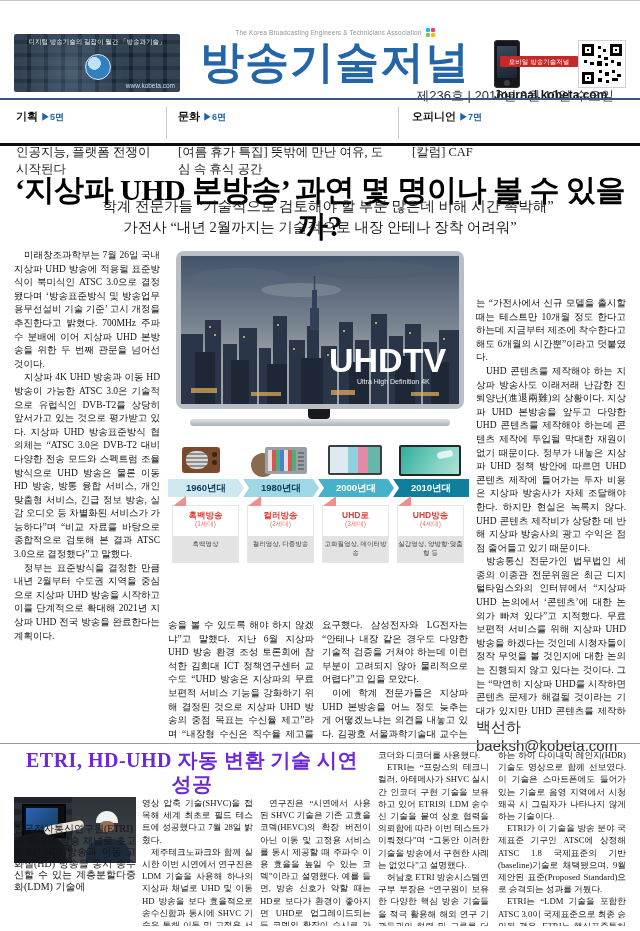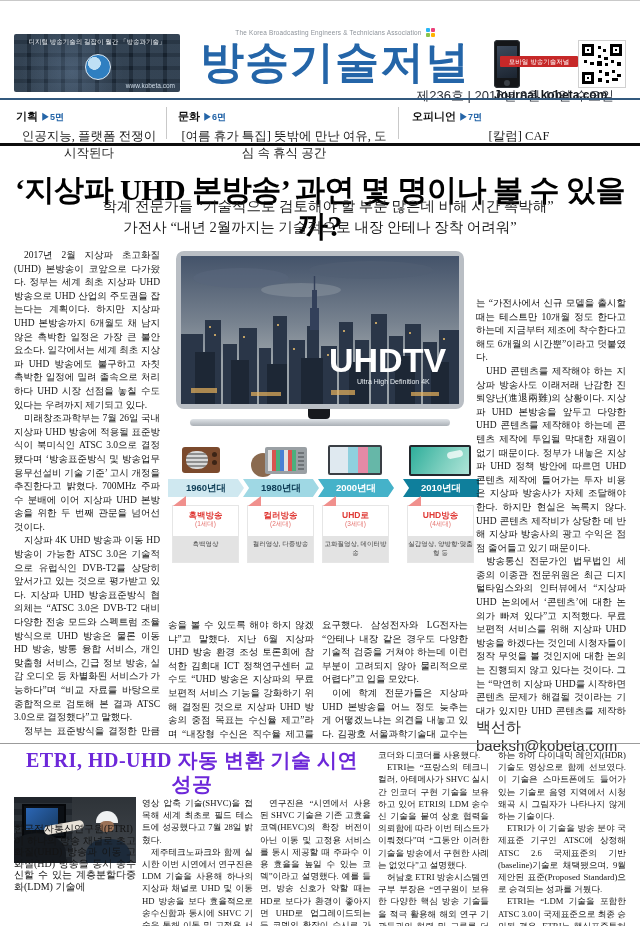--- a/index.html
+++ b/index.html
@@ -43,21 +43,21 @@
   .qr{position:absolute;right:0;top:4px;width:46px;height:46px;background:#fff;border:1px solid #d0d0d0;}
   .issue{position:absolute;right:26px;top:86px;font-size:13px;color:#2a2f38;font-family:"Liberation Sans",sans-serif;}
 
   .rule-header{position:absolute;left:0;right:0;top:97px;height:2px;background:#33597e;}
 
   
   .nav{position:absolute;left:0;right:0;top:102px;height:39px;font-family:"Liberation Sans",sans-serif;}
   .nav-cell{position:absolute;top:3px;}
   .nav-sec{font-size:11px;font-weight:bold;color:#111;}
   .nav-page{font-size:9px;font-weight:bold;color:#2465a8;margin-left:3px;}
-  .nav-teaser{margin-top:4px;font-size:12.5px;color:#1b1b1b;font-family:"Liberation Serif",serif;text-align:center;}
+  .nav-teaser{margin-top:20px;font-size:12.5px;color:#1b1b1b;font-family:"Liberation Serif",serif;}
   .nav-div{position:absolute;top:4px;height:32px;width:1px;background:#c9c9c9;}
   .rule-nav{position:absolute;left:0;right:0;top:142px;height:3px;background:#0d0d0d;}
 
   
   .lead-h1{position:absolute;left:0;right:0;top:151px;text-align:center;font-size:30px;line-height:36px;
     font-weight:bold;color:#000;letter-spacing:-.5px;}
   .lead-sub{position:absolute;left:0;right:0;text-align:center;font-size:14.5px;color:#1c1c1c;}
   .lead-sub1{top:196px;padding-left:16px;} .lead-sub2{top:217px;}
 
   
@@ -217,21 +217,20 @@
       <div class="nav-teaser">[칼럼] CAF</div>
     </div>
   </div>
   <div class="rule-nav"></div>
 
   <h1 class="lead-h1">‘지상파 UHD 본방송’ 과연 몇 명이나 볼 수 있을까?</h1>
   <div class="lead-sub lead-sub1">학계 전문가들 “기술적으로 검토해야 할 부분 많은데 비해 시간 촉박해”</div>
   <div class="lead-sub lead-sub2">가전사 “내년 2월까지는 기술적으로 내장 안테나 장착 어려워”</div>
 
   <div class="col" id="c1">
-    <p>2017년 2월 지상파 초고화질(UHD) 본방송이 코앞으로 다가왔다. 정부는 세계 최초 지상파 UHD 방송으로 UHD 산업의 주도권을 잡는다는 계획이다. 하지만 지상파 UHD 본방송까지 6개월도 채 남지 않은 촉박한 일정은 가장 큰 불안 요소다. 일각에서는 세계 최초 지상파 UHD 방송에도 불구하고 자칫 촉박한 일정에 밀려 졸속으로 처리하다 UHD 시장 선점을 놓칠 수도 있다는 우려까지 제기되고 있다.</p>
     <p>미래창조과학부는 7월 26일 국내 지상파 UHD 방송에 적용될 표준방식이 북미식인 ATSC 3.0으로 결정됐다며 ‘방송표준방식 및 방송업무용무선설비 기술 기준’ 고시 개정을 추진한다고 밝혔다. 700MHz 주파수 분배에 이어 지상파 UHD 본방송을 위한 두 번째 관문을 넘어선 것이다.</p>
     <p>지상파 4K UHD 방송과 이동 HD 방송이 가능한 ATSC 3.0은 기술적으로 유럽식인 DVB-T2를 상당히 앞서가고 있는 것으로 평가받고 있다. 지상파 UHD 방송표준방식 협의체는 “ATSC 3.0은 DVB-T2 대비 다양한 전송 모드와 스펙트럼 조율 방식으로 UHD 방송은 물론 이동 HD 방송, 방통 융합 서비스, 개인 맞춤형 서비스, 긴급 정보 방송, 실감 오디오 등 차별화된 서비스가 가능하다”며 “비교 자료를 바탕으로 종합적으로 검토해 본 결과 ATSC 3.0으로 결정했다”고 말했다.</p>
     <p>정부는 표준방식을 결정한 만큼 내년 2월부터 수도권 지역을 중심으로 지상파 UHD 방송을 시작하고 이를 단계적으로 확대해 2021년 지상파 UHD 전국 방송을 완료한다는 계획이다.</p>
 
   </div>
 
   <div class="tv">
     <svg viewBox="0 0 278 148" preserveAspectRatio="none">
       <defs>
         <linearGradient id="sky" x1="0" y1="0" x2="0" y2="1">
@@ -333,21 +332,21 @@
           <div class="scr"></div>
         </div>
       <div class="band a3">2000년대</div>
       <div class="era-card">
         <div class="era-tri"></div>
         <div class="era-title">UHD로</div>
         <div class="era-gen">(3세대)</div>
         <div class="era-desc">고화질영상, 데이터방송</div>
       </div>
     </div>
-    <div class="tl-cell" style="left:235px;">
+    <div class="tl-cell" style="left:225px;">
       <div class="tvicon tv10">
           <div class="scr">
             <div class="glint"></div>
           </div>
         </div>
       <div class="band a4">2010년대</div>
       <div class="era-card">
         <div class="era-tri"></div>
         <div class="era-title">UHD방송</div>
         <div class="era-gen">(4세대)</div>
@@ -402,18 +401,18 @@
 
   </div>
   <div class="bcol" id="b4">
     <p class="cont">코더와 디코더를 사용했다.</p>
     <p>ETRI는 “프랑스의 테크니컬러, 아테메사가 SHVC 실시간 인코더 구현 기술을 보유하고 있어 ETRI의 LDM 송수신 기술을 붙여 상호 협력을 의뢰함에 따라 이번 테스트가 이뤄졌다”며 “그동안 이러한 기술을 방송에서 구현한 사례는 없었다”고 설명했다.</p>
     <p>허남호 ETRI 방송시스템연구부 부장은 “연구원이 보유한 다양한 핵심 방송 기술들을 적극 활용해 해외 연구 기관들과의 협력 및 교류를 더욱 확대할 예정”이라며 “세계 방송 시장에서의 기술 영향력도 높일 예정”이라고 말했다.</p>
 
   </div>
   <div class="bcol" id="b5">
     <p class="cont">하는 하이 다이내믹 레인지(HDR) 기술도 영상으로 함께 선보였다. 이 기술은 스마트폰에도 들어가 있는 기술로 음영 지역에서 시청 왜곡 시 그림자가 나타나지 않게 하는 기술이다.</p>
-    <p>ETRI가 이 기술을 방송 분야 국제표준 기구인 ATSC에 상정해 ATSC 2.6 국제표준의 기반(baseline)기술로 채택됐으며, 9월 제안된 표준(Proposed Standard)으로 승격되는 성과를 거뒀다.</p>
+    <p>ETRI가 이 기술을 방송 분야 국제표준 기구인 ATSC에 상정해 ATSC 1.8 국제표준의 기반(baseline)기술로 채택됐으며, 9월 제안된 표준(Proposed Standard)으로 승격되는 성과를 거뒀다.</p>
     <p>ETRI는 “LDM 기술을 포함한 ATSC 3.0이 국제표준으로 최종 승인될 경우, ETRI는 핵심표준특허 확보를 통한 기술료 징수와 조기 ATSC 3.0 방송 시장에서 우위를 점하는 데 기여할 것”이라고 기대했다.</p>
 
   </div>
 
 </div>
 
 </body></html>

